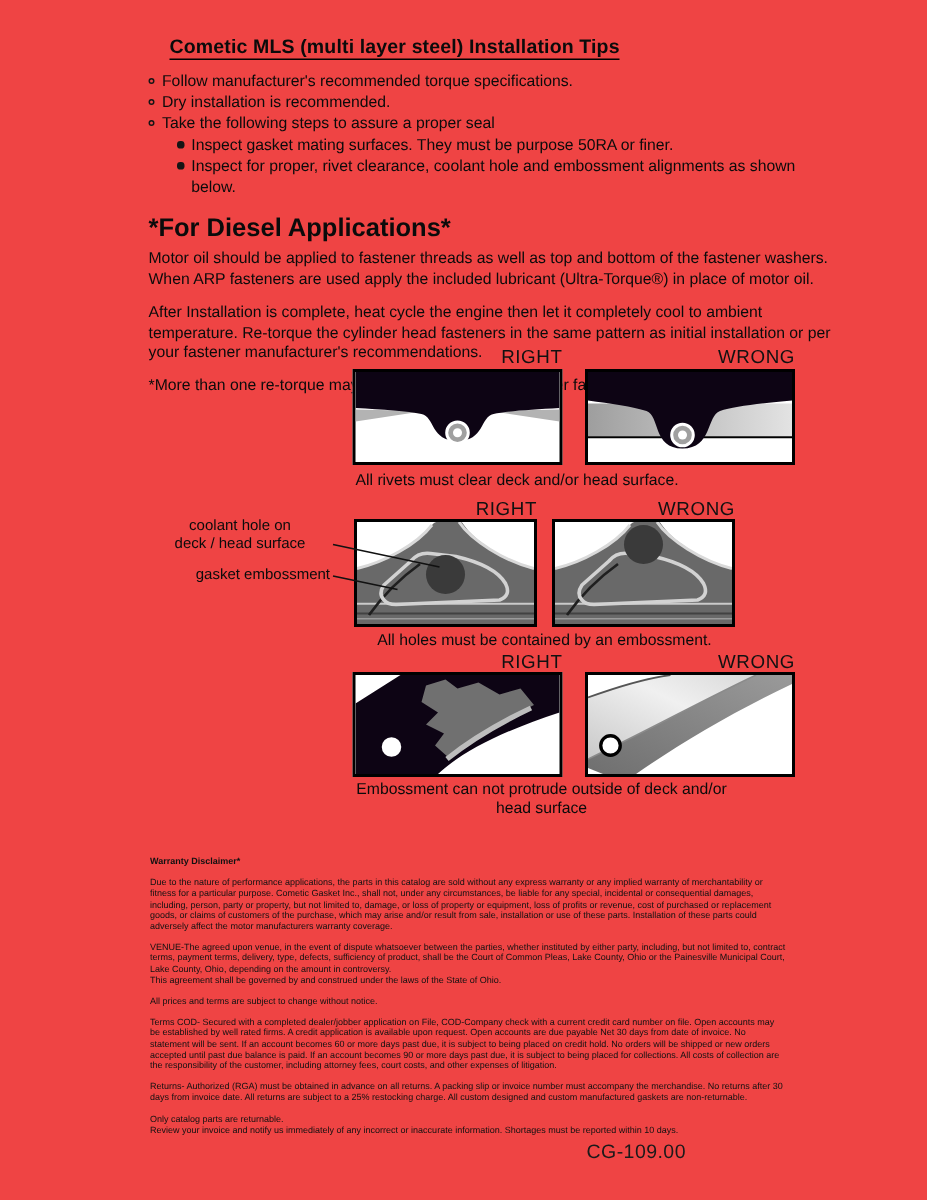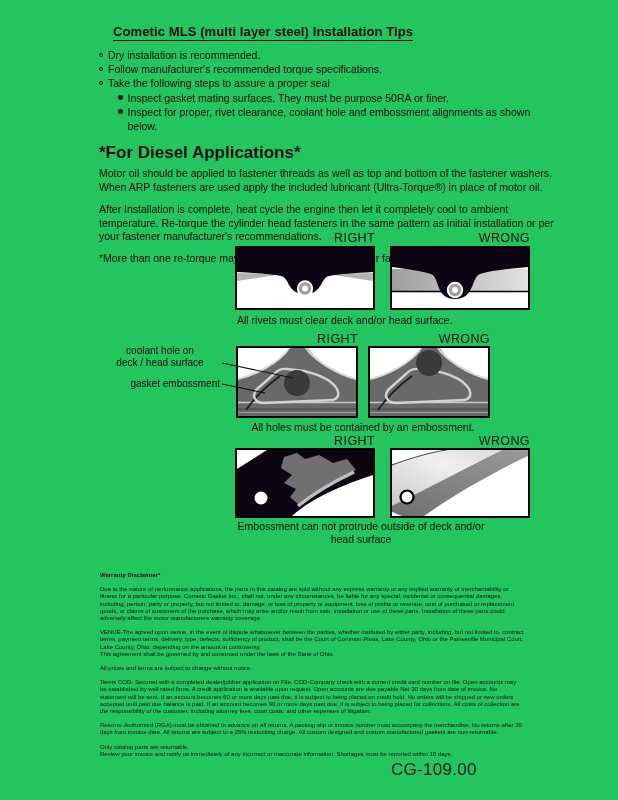--- a/index.html
+++ b/index.html
@@ -1,18 +1,18 @@
 <!DOCTYPE html>
 <html><head>
 <meta charset="utf-8">
 <style>
   * { margin:0; padding:0; box-sizing:border-box; }
   html,body { background:#888; }
   .page {
-    position:relative; width:618px; height:800px; background:#22c55e;
+    position:relative; width:618px; height:800px; background:#ef4444;
     font-family:"Liberation Sans", sans-serif; color:#0b0b0b; overflow:hidden;
     margin:0 auto;
   }
   
   .flow { position:absolute; left:99px; top:22px; width:462px; }
   .title {
     display:inline-block; margin:0 0 7px 14px; font-size:13px; font-weight:bold;
     border-bottom:1.5px solid #000; padding-bottom:1px; letter-spacing:0.1px;
   }
   .tips { list-style:none; font-size:10.5px; line-height:14.2px; }
@@ -30,37 +30,37 @@
   .panel { position:absolute; border:2px solid #000; background:#fff; }
   .panel svg { display:block; }
   .caption { position:absolute; font-size:10.5px; line-height:12.5px; color:#0b0b0b; }
   .ann { position:absolute; font-size:10px; line-height:11.5px; text-align:right; width:120px; color:#0b0b0b; }
   .leader-overlay { position:absolute; left:0; top:0; pointer-events:none; }
   
   .disclaimer { position:absolute; left:100px; top:572px; width:424px; font-size:6px; line-height:7.2px; color:#111; }
   .disclaimer .dh { font-weight:bold; margin-bottom:7px; }
   .disclaimer p { margin-bottom:7px; }
   .disclaimer p.tight { margin-bottom:0; }
-  .page-code { position:absolute; left:391px; top:760px; font-size:17px; letter-spacing:0.3px; color:#1a1a1a; }
+  .page-code { position:absolute; left:391px; top:760px; font-size:13px; letter-spacing:0.3px; color:#1a1a1a; }
 </style>
 </head>
 <body>
 
 <div class="page">
 
   <div class="flow">
     <h1 class="title">Cometic MLS (multi layer steel) Installation Tips</h1>
     <ul class="tips">
       <li class="tip">
         <span class="open-dot"></span>
-        <span class="txt">Dry installation is recommended.</span>
+        <span class="txt">Follow manufacturer's recommended torque specifications.</span>
       </li>
       <li class="tip">
         <span class="open-dot"></span>
-        <span class="txt">Follow manufacturer's recommended torque specifications.</span>
+        <span class="txt">Dry installation is recommended.</span>
       </li>
       <li class="tip">
         <span class="open-dot"></span>
         <span class="txt">Take the following steps to assure a proper seal</span>
       </li>
       <li class="tip subtip">
         <span class="fill-dot"></span>
         <span class="txt">Inspect gasket mating surfaces.  They must be purpose 50RA or finer.</span>
       </li>
       <li class="tip subtip">

